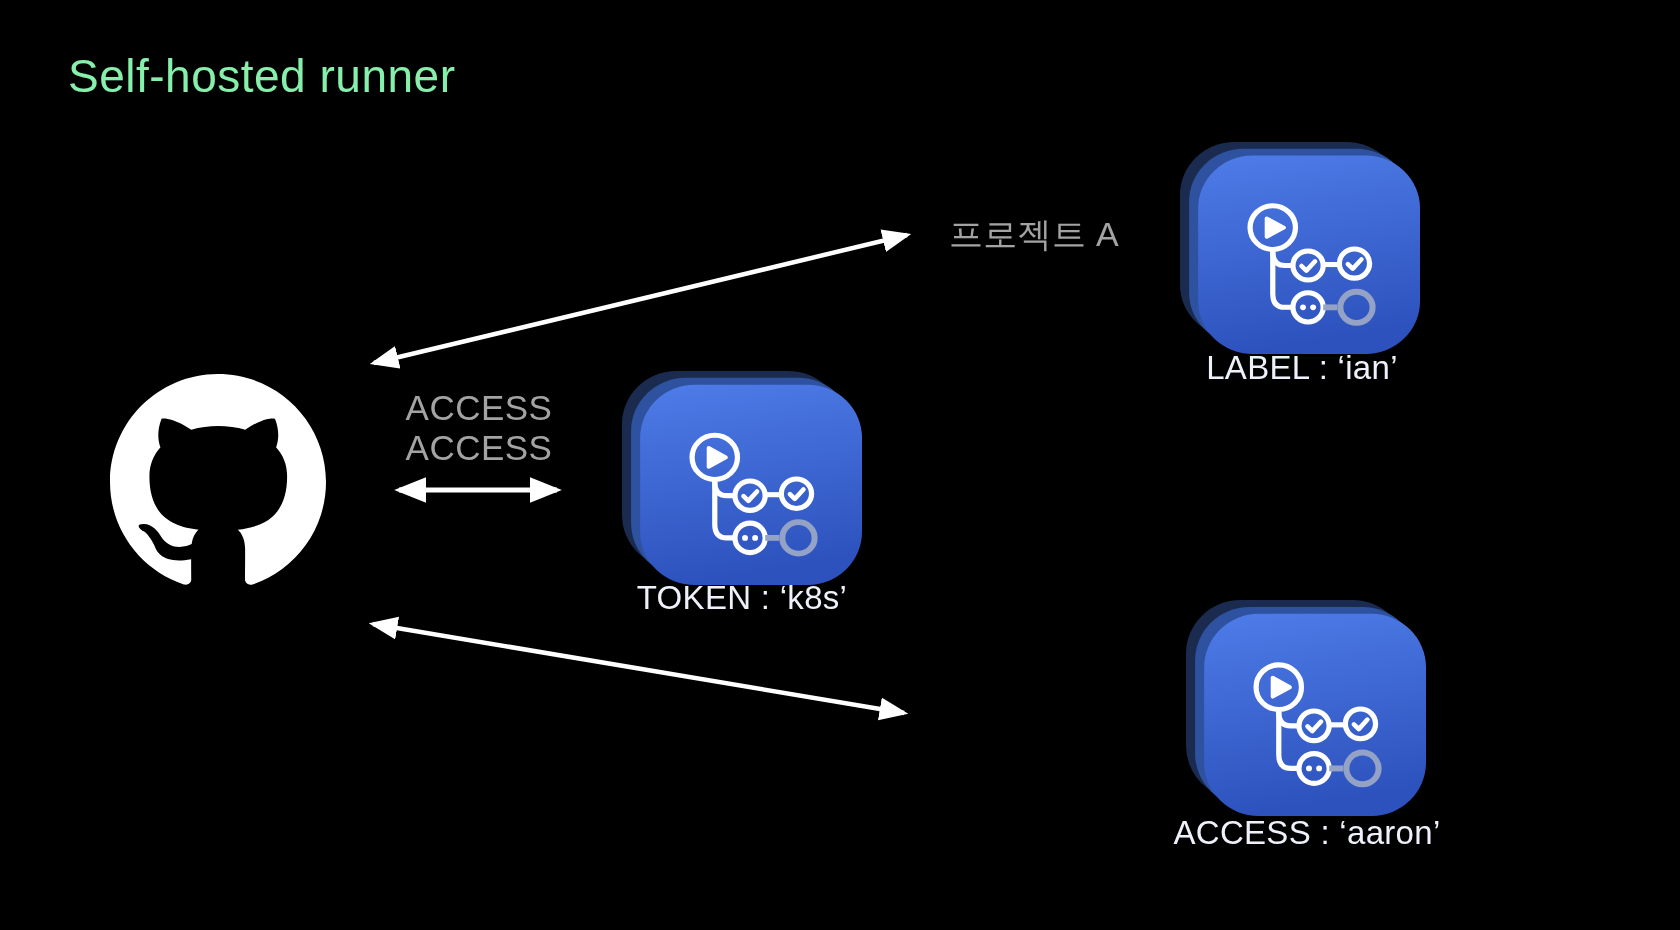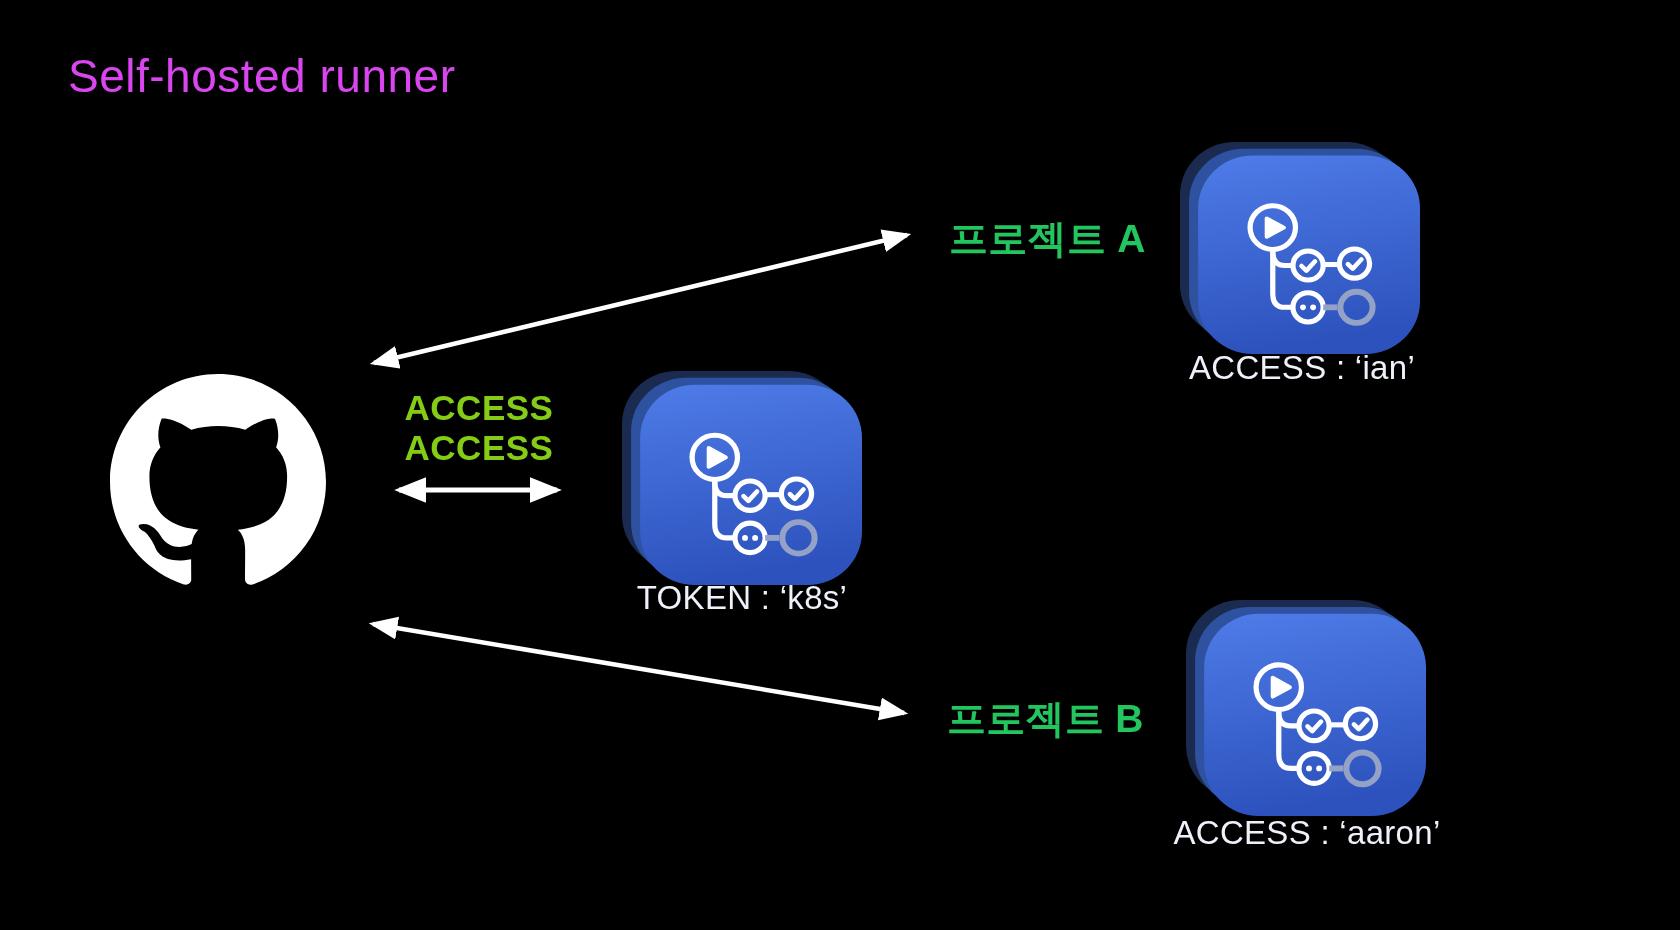--- a/index.html
+++ b/index.html
@@ -13,41 +13,41 @@
     height: 930px;
     background: #000000;
     overflow: hidden;
     font-family: "Liberation Sans", sans-serif;
   }
   .slide-title {
     position: absolute;
     left: 68px;
     top: 50px;
     margin: 0;
-    color: #d946ef;
+    color: #86efac;
     font-size: 46px;
     font-weight: 400;
     letter-spacing: 0.5px;
     line-height: 1.15;
   }
   .github-logo {
     position: absolute;
     left: 110px;
     top: 374px;
     width: 216px;
     height: 216px;
   }
   .access-token {
     position: absolute;
     left: 399px;
     top: 388px;
     width: 160px;
-    color: #84cc16;
+    color: #a3a3a3;
     font-size: 35px;
-    font-weight: 700;
+    font-weight: 400;
     line-height: 40px;
     text-align: center;
     letter-spacing: 0.5px;
   }
   .arrow-overlay {
     position: absolute;
     left: 0;
     top: 0;
     width: 1680px;
     height: 930px;
@@ -65,23 +65,23 @@
     color: #eef0fa;
     font-size: 33px;
     font-weight: 400;
     letter-spacing: 0.3px;
   }
   .label-k8s   { left: 602px;  top: 579px; }
   .label-ian   { left: 1162px; top: 349px; }
   .label-aaron { left: 1167px; top: 814px; }
   .project-label {
     position: absolute;
-    color: #22c55e;
-    font-size: 39px;
-    font-weight: 700;
+    color: #a3a3a3;
+    font-size: 34px;
+    font-weight: 400;
     letter-spacing: 0.3px;
   }
   .project-a { left: 949px; top: 212px; }
   .project-b { left: 947px; top: 692px; }
   .defs-only { position: absolute; width: 0; height: 0; overflow: hidden; }
 </style>
 </head>
 <body>
 
 <div class="slide">
@@ -137,29 +137,28 @@
     <div>ACCESS</div>
   </div>
 
   <svg class="arrow-overlay" viewBox="0 0 1680 930">
     <line x1="374" y1="363" x2="907" y2="235" stroke="#ffffff" stroke-width="4.5" marker-start="url(#ah)" marker-end="url(#ah)"></line>
     <line x1="373" y1="624" x2="904" y2="713" stroke="#ffffff" stroke-width="4.5" marker-start="url(#ah)" marker-end="url(#ah)"></line>
     <line x1="399" y1="490" x2="557" y2="490" stroke="#ffffff" stroke-width="5" marker-start="url(#ah)" marker-end="url(#ah)"></line>
   </svg>
 
   <div class="project-label project-a">프로젝트 A</div>
-  <div class="project-label project-b">프로젝트 B</div>
 
   <svg class="runner-icon icon-k8s" viewBox="0 0 238 218" preserveAspectRatio="none">
     <use href="#actions-icon"></use>
   </svg>
   <svg class="runner-icon icon-ian" viewBox="0 0 238 218" preserveAspectRatio="none">
     <use href="#actions-icon"></use>
   </svg>
   <svg class="runner-icon icon-aaron" viewBox="0 0 238 218" preserveAspectRatio="none">
     <use href="#actions-icon"></use>
   </svg>
 
   <div class="runner-label label-k8s">TOKEN : ‘k8s’</div>
-  <div class="runner-label label-ian">ACCESS : ‘ian’</div>
+  <div class="runner-label label-ian">LABEL : ‘ian’</div>
   <div class="runner-label label-aaron">ACCESS : ‘aaron’</div>
 
 </div>
 
 </body></html>

